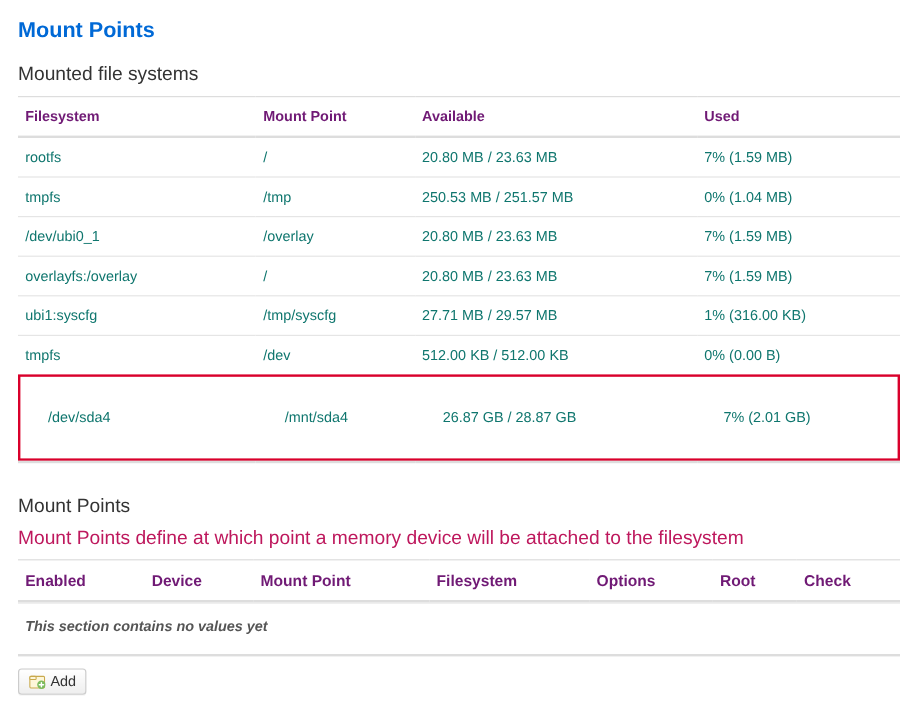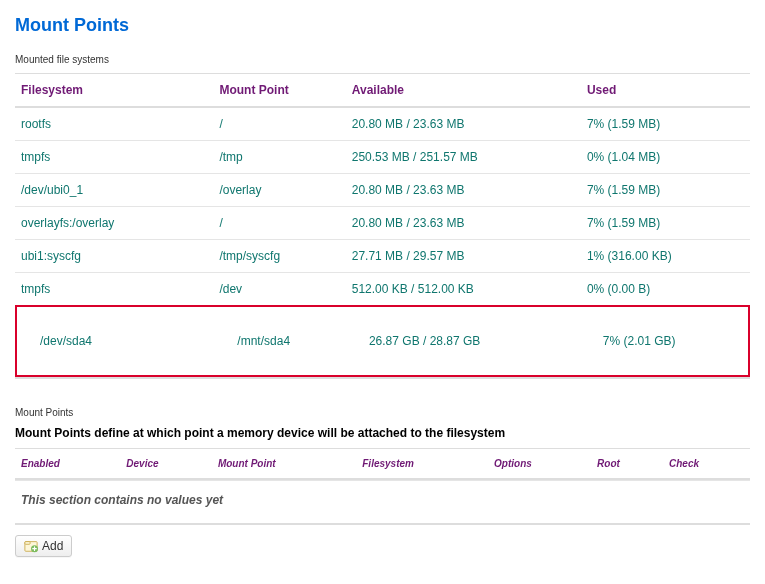--- a/index.html
+++ b/index.html
@@ -12,21 +12,21 @@
     box-sizing: border-box;
     background: #fff;
   }
   h2.page-title {
     color: #0069d6;
     font-size: 18px;
     font-weight: bold;
     margin: 0 0 18px 0;
   }
   .section-legend {
-    font-size: 10px;
+    font-size: 16px;
     color: #333;
     margin: 0 0 8px 0;
   }
   table {
     width: 100%;
     border-collapse: collapse;
     border-top: 1px solid #ddd;
     border-bottom: 2px solid #ddd;
     margin-bottom: 28px;
   }
@@ -64,37 +64,35 @@
   .highlight-box table {
     margin: 17px;
     border-top: none;
     border-bottom: none;
   }
   .highlight-box table td {
     border-top: none;
     padding: 10px 6px;
   }
   .sub-desc {
-    font-size: 12px;
-    color: #000000;
+    font-size: 16px;
+    color: #be185d;
     margin: 0 0 8px 0;
-    font-weight: bold;
   }
   .empty-msg {
     font-style: italic;
     color: #555;
     padding: 12px 6px 16px 6px;
     border-top: 1px solid #e5e5e5;
     border-bottom: 2px solid #ddd;
     margin-bottom: 10px;
     font-weight: bold;
   }
   .mp-table thead th {
-    font-size: 10px;
-    font-style: italic;
+    font-size: 13px;
   }
   .btn {
     display: inline-flex;
     align-items: flex-start;
     gap: 4px;
     padding: 3px 8px;
     font-size: 12px;
     color: #333;
     background: linear-gradient(#fff, #eee);
     border: 1px solid #ccc;

